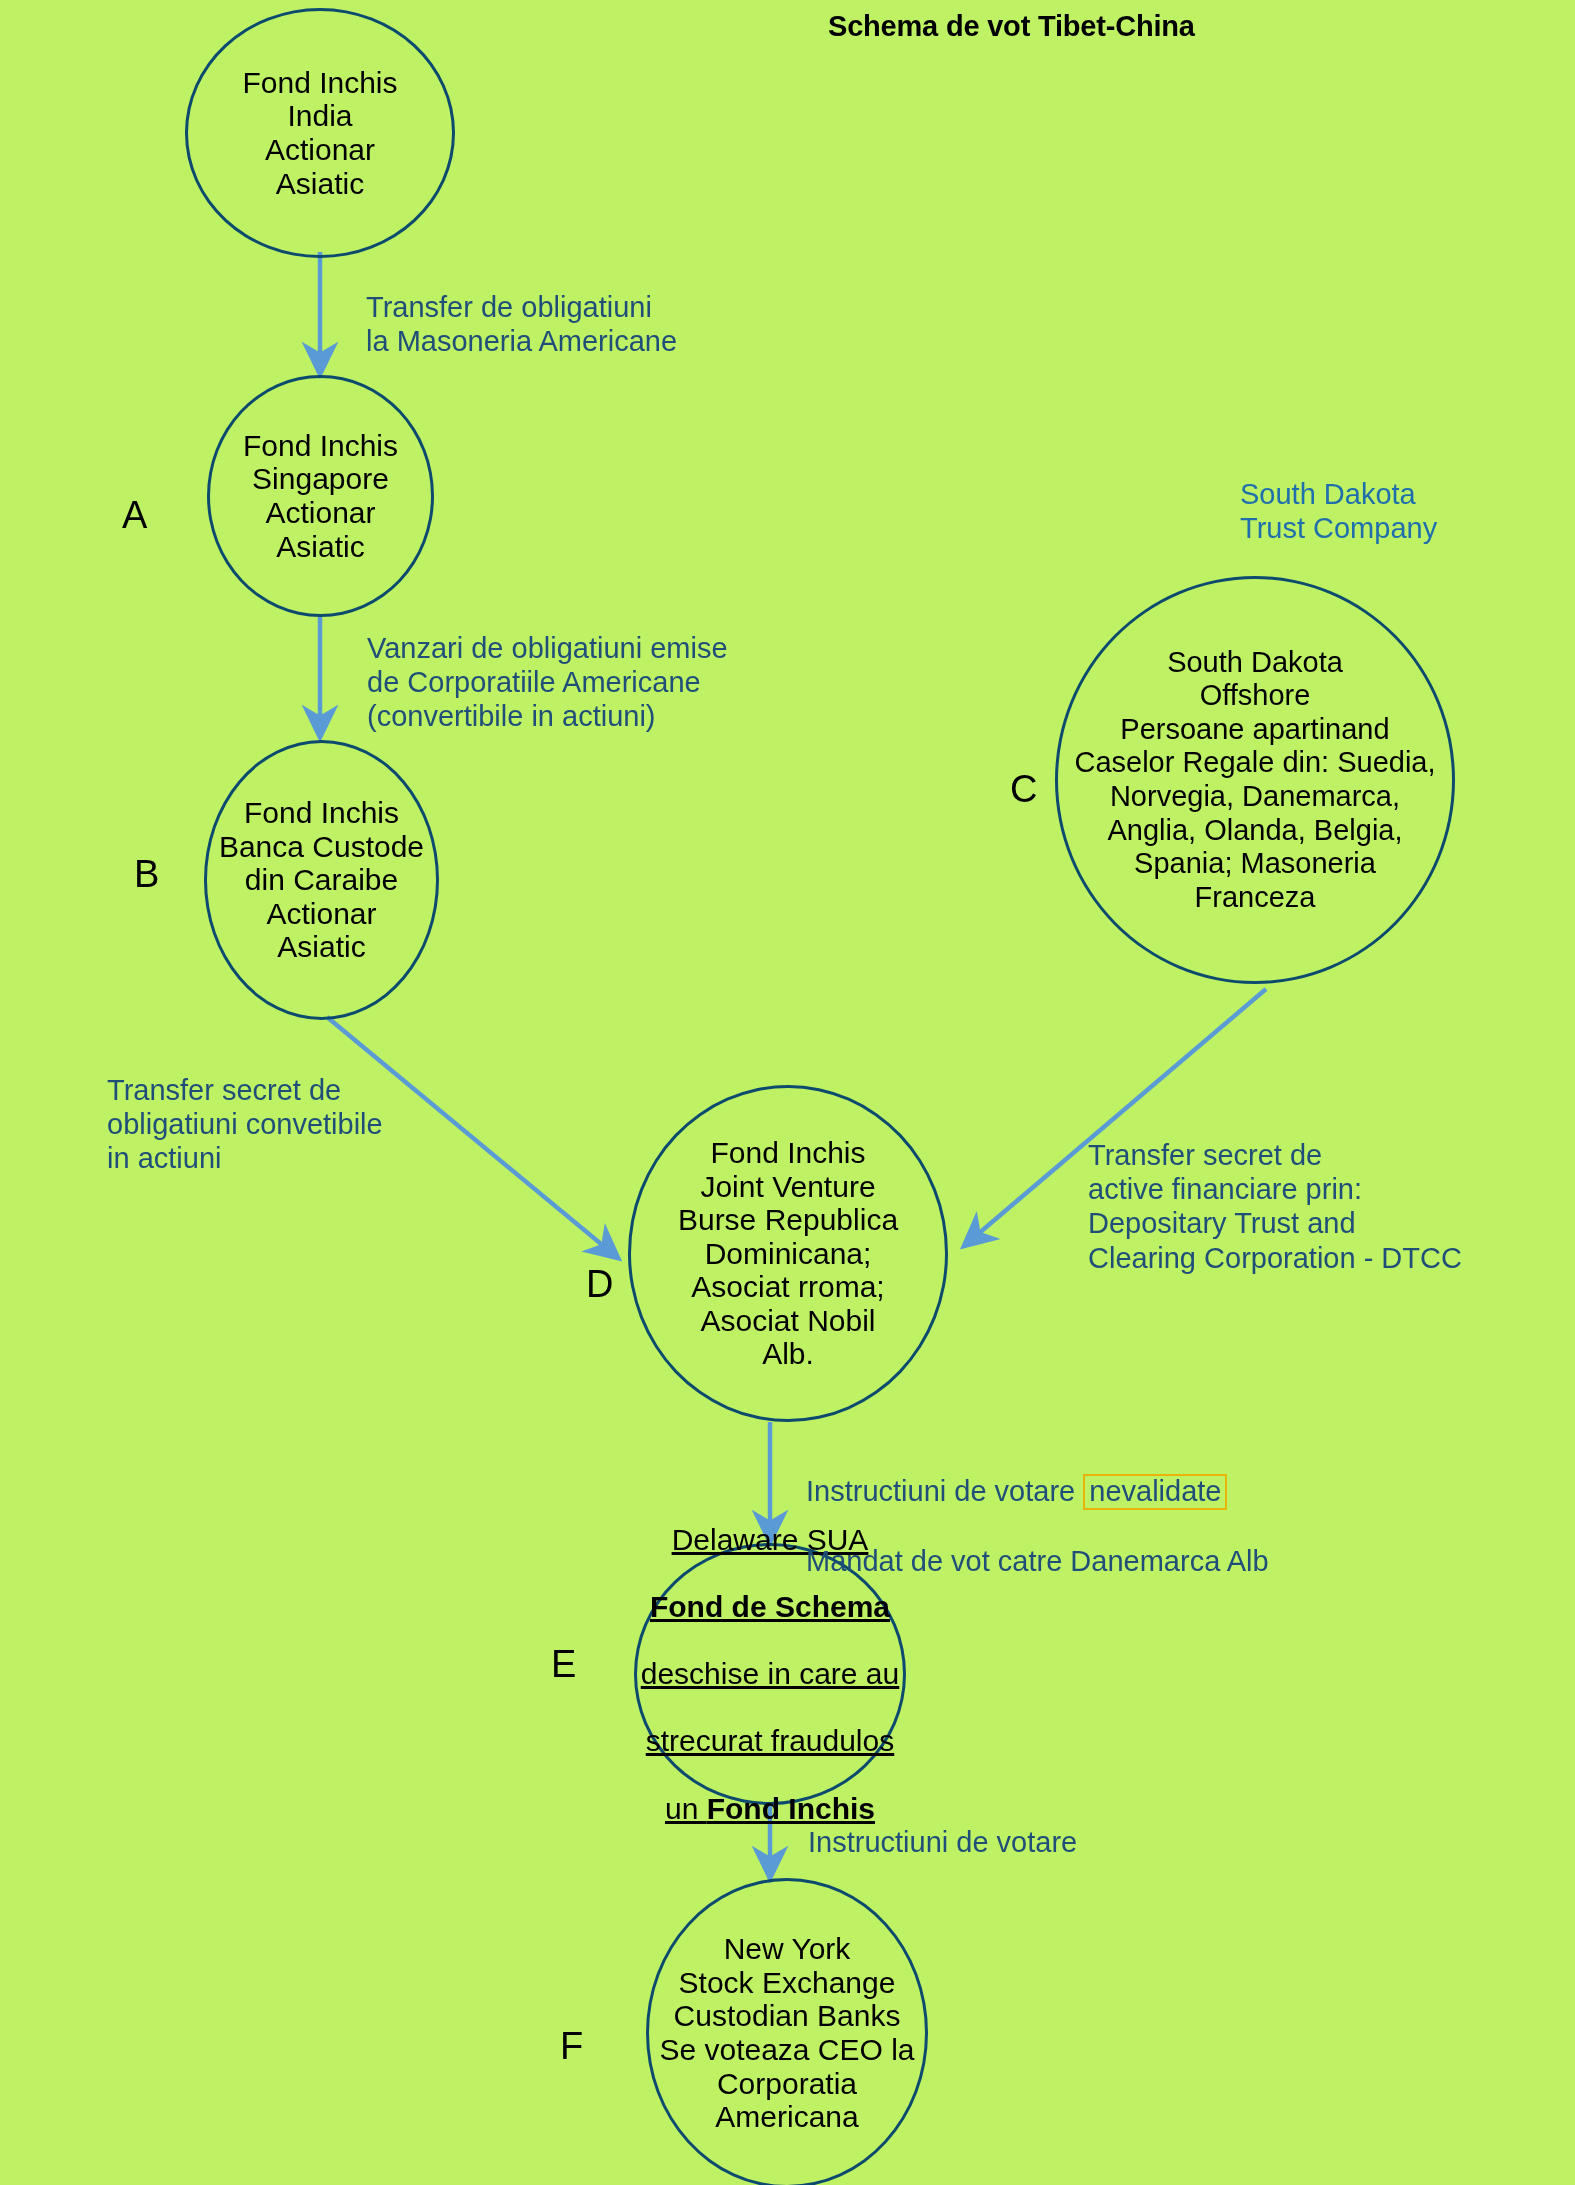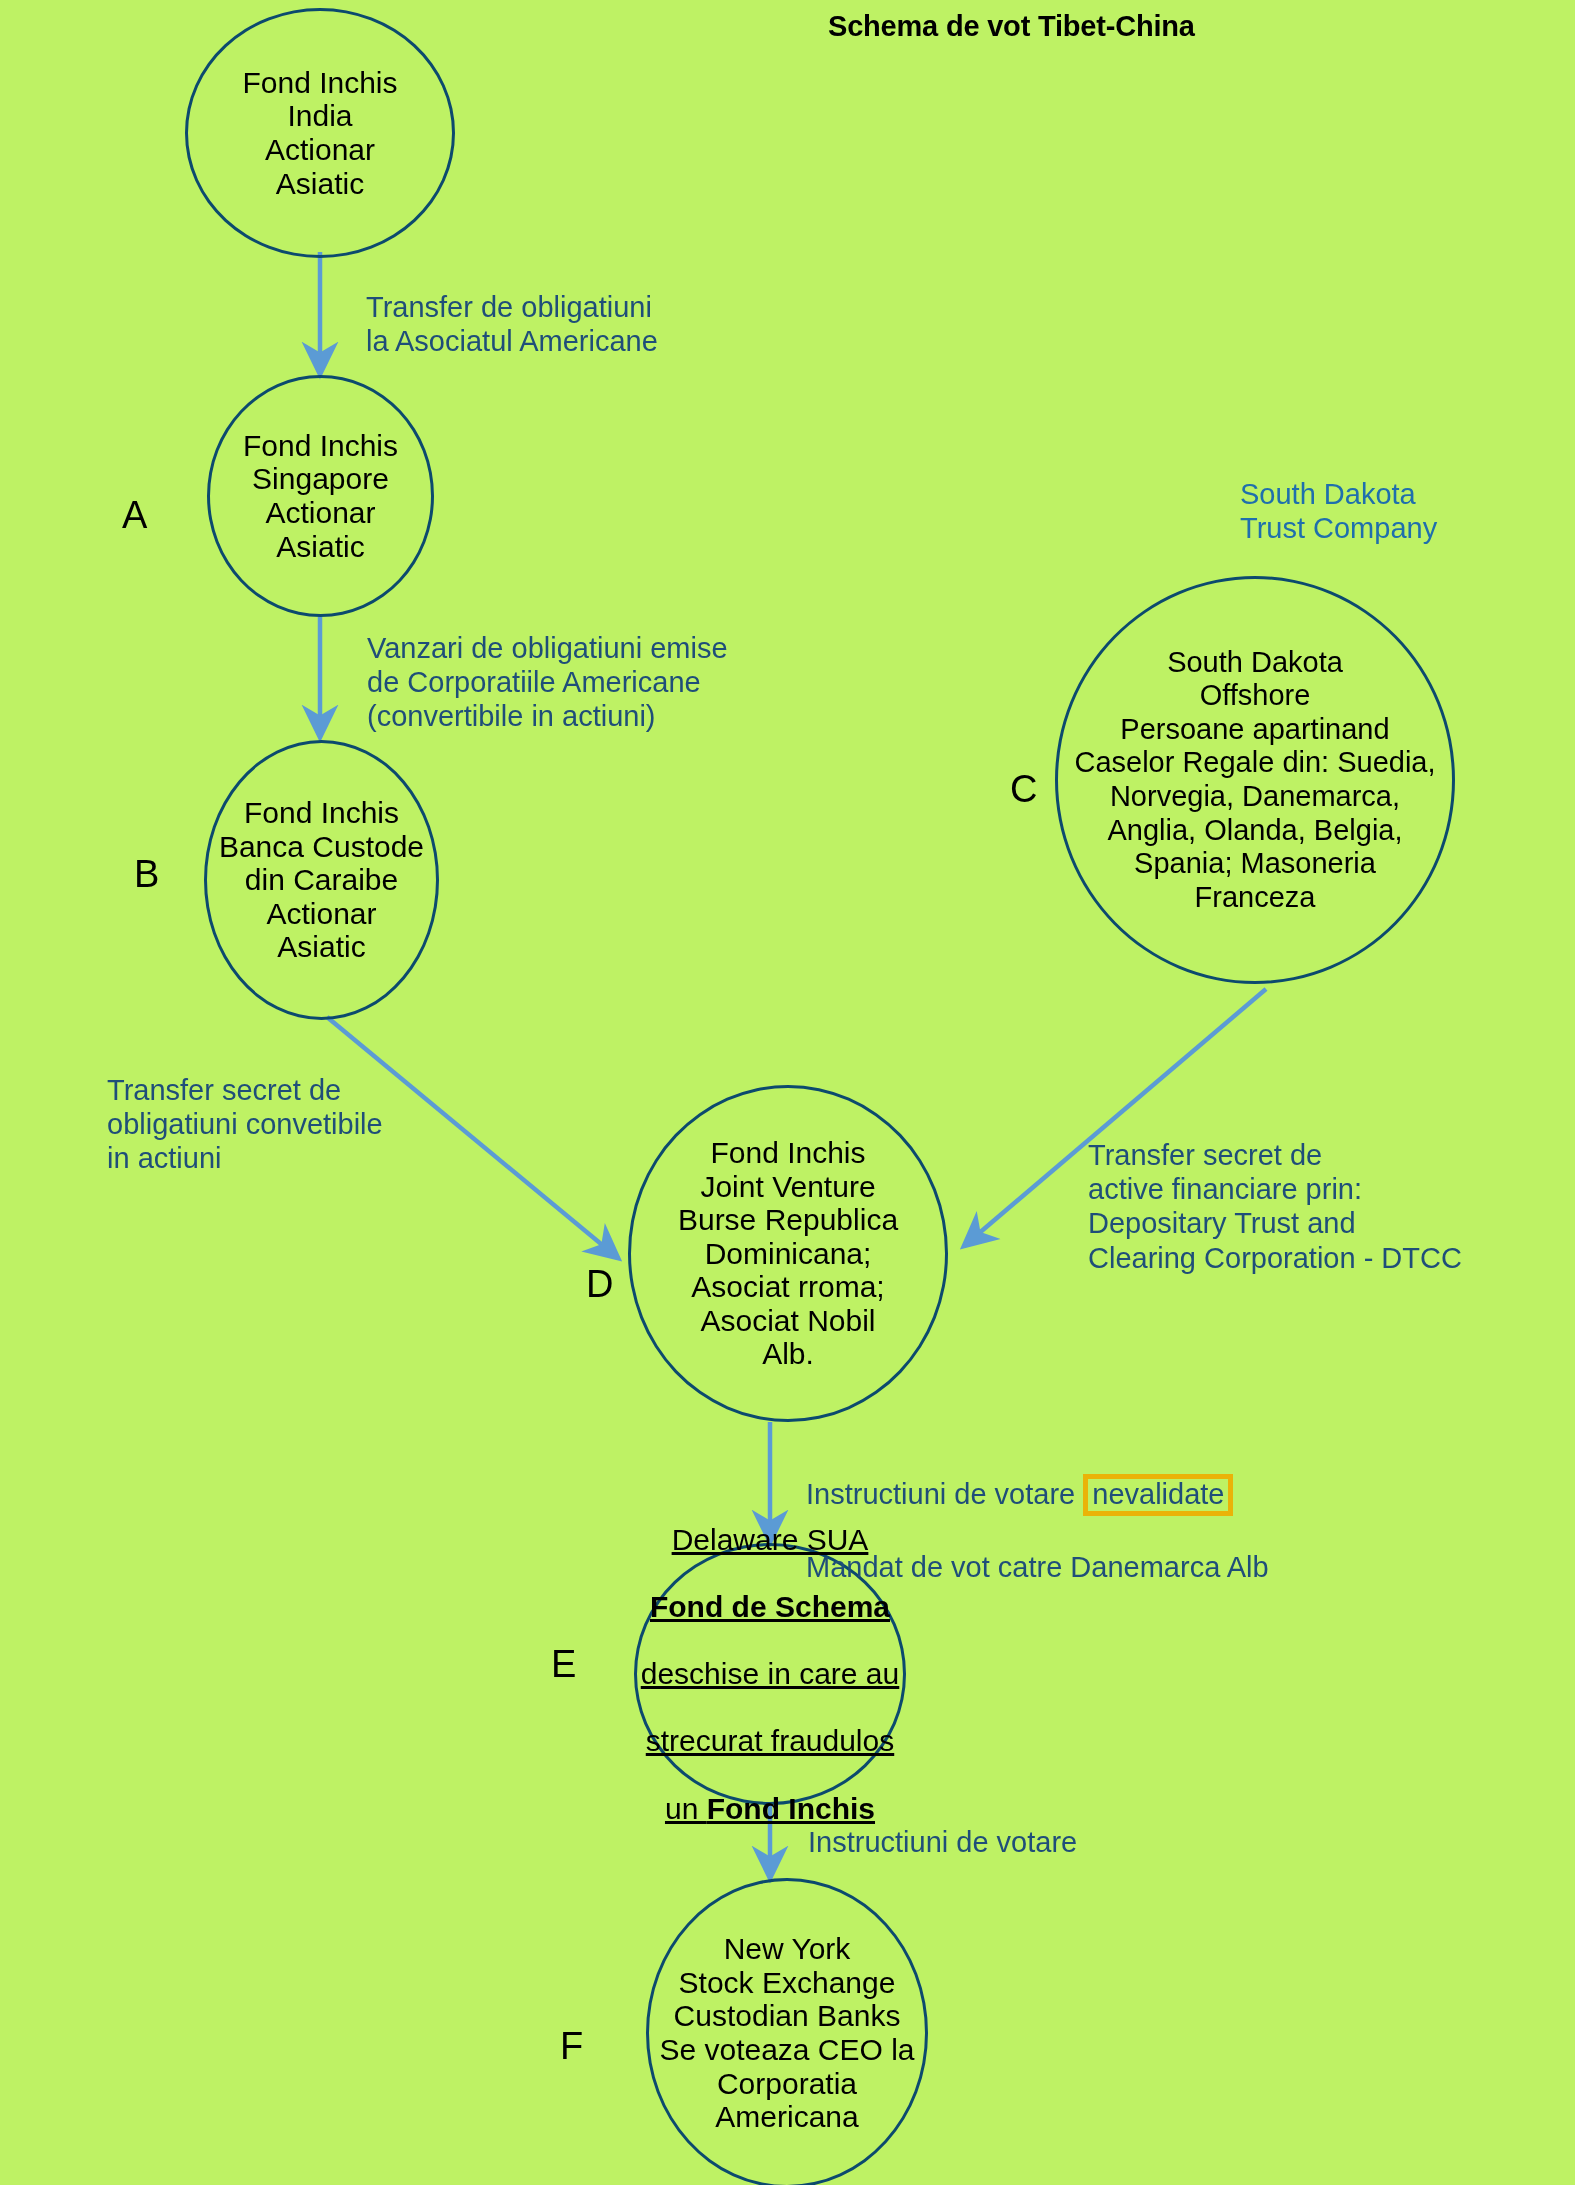--- a/index.html
+++ b/index.html
@@ -65,21 +65,21 @@
     white-space: pre-line;
   }
   .side-caption {
     position: absolute;
     color: #1F6FAD;
     font-size: 29px;
     line-height: 1.18;
     white-space: pre-line;
   }
   .boxed {
-    border: 5px solid #eab308;
+    border: 2px solid #eab308;
     padding: 0px 4px 1px 4px;
     display: inline-block;
     line-height: 1.05;
   }
   .bold { font-weight: bold; }
 </style>
 </head>
 <body>
 
 <div id="canvas">
@@ -162,21 +162,21 @@
   <div class="node" style="left:646px; top:1878px; width:282px; height:310px;">
     <div class="node-text" style="width:108%;">New York
 Stock Exchange
 Custodian Banks
 Se voteaza CEO la
 Corporatia
 Americana</div>
   </div>
 
   <div class="edge-label" style="left:366px; top:290px;">Transfer de obligatiuni
-la Asociatul Americane</div>
+la Masoneria Americane</div>
 
 
   <div class="edge-label" style="left:367px; top:631px;">Vanzari de obligatiuni emise
 de Corporatiile Americane
 (convertibile in actiuni)</div>
 
   <div class="edge-label" style="left:107px; top:1073px;">Transfer secret de
 obligatiuni convetibile
 in actiuni</div>
 

